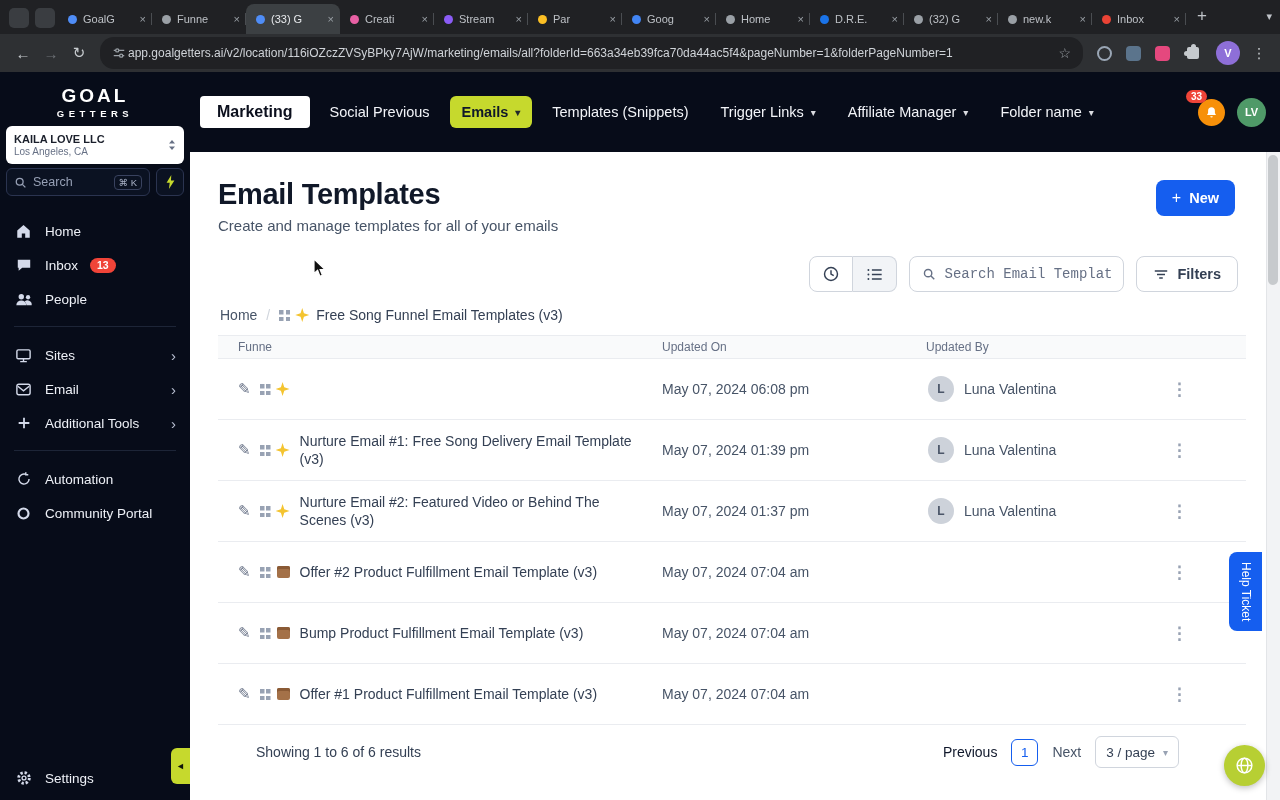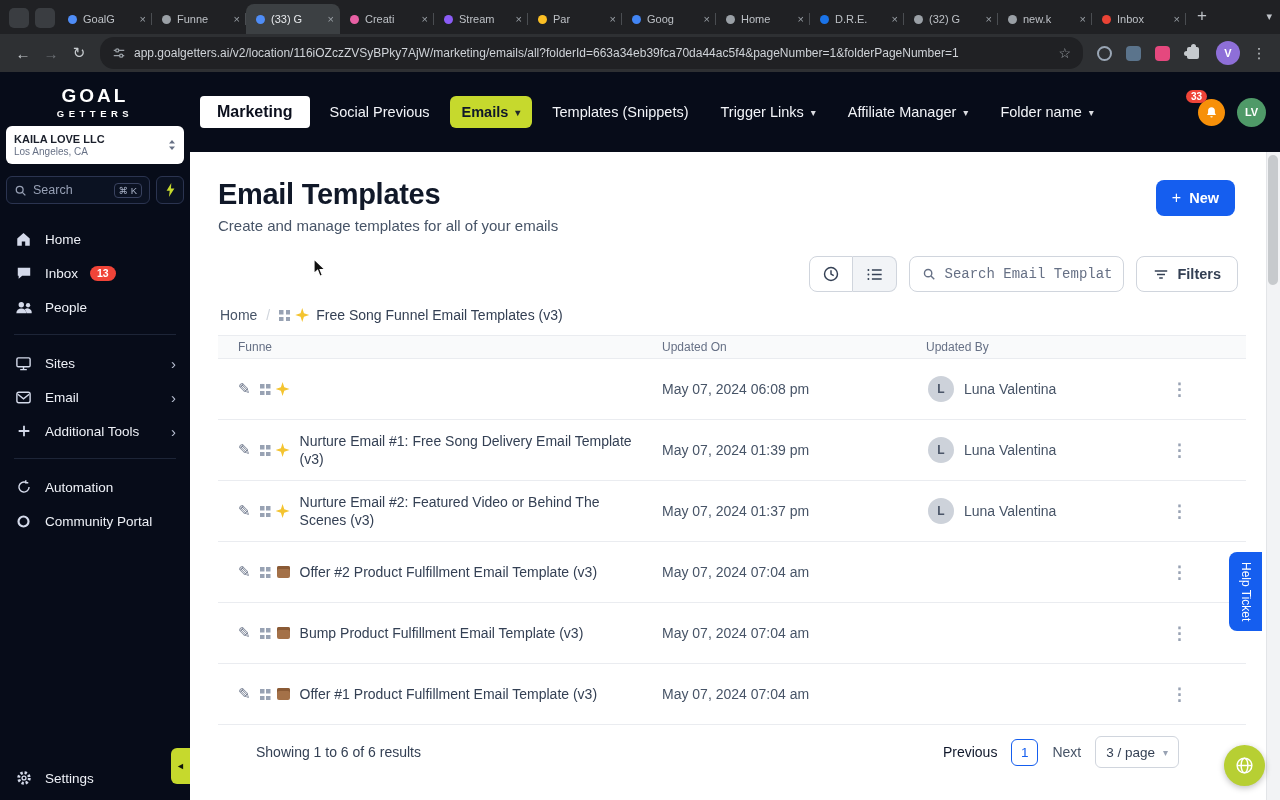--- a/index.html
+++ b/index.html
@@ -15,21 +15,21 @@
   .tab.active{background:#3c4043;color:#e8eaed}
   .fav{width:9px;height:9px;border-radius:50%;flex:0 0 auto;background:#9aa0a6}
   .tab-label{flex:1;overflow:hidden;white-space:nowrap}
   .tab-x{color:#9aa0a6;font-size:11px;flex:0 0 auto}
   .newtab{width:24px;height:24px;color:#c0c4c9;font-size:17px;display:flex;align-items:center;justify-content:center;margin:0 0 6px 4px}
   .tab-overflow{position:absolute;right:8px;top:10px;color:#c0c4c9;font-size:11px}
 
   .btoolbar{position:absolute;top:34px;left:0;right:0;height:38px;background:#2e3033;display:flex;align-items:center;gap:2px;padding:0 10px}
   .nav-ic{width:26px;height:26px;border-radius:50%;display:flex;align-items:center;justify-content:center;color:#c6cace;font-size:15px;flex:0 0 auto}
   .nav-ic.dim{color:#6e7277}
-  .omnibox{flex:1;height:32px;background:#202124;border-radius:14px;display:flex;align-items:center;gap:8px;padding:0 12px;margin:0 6px;min-width:0}
+  .omnibox{flex:1;height:32px;background:#202124;border-radius:14px;display:flex;align-items:center;gap:2px;padding:0 12px;margin:0 6px;min-width:0}
   .url{color:#cfd3d8;font-size:12px;white-space:nowrap;overflow:hidden;flex:1}
   .star{color:#9aa0a6;font-size:14px}
   .ext-circle{width:15px;height:15px;border-radius:50%;border:2.5px solid #9aa6b5;margin:0 6px}
   .ext-square{width:15px;height:15px;border-radius:4px;background:#5b748c;margin:0 6px}
   .ext-pink{width:15px;height:15px;border-radius:4px;background:#e5487e;margin:0 6px}
   .puzzle{position:relative;width:12px;height:12px;background:#c6cace;border-radius:2px;margin:0 9px}
   .puzzle::before{content:"";position:absolute;top:-3px;left:3.5px;width:5px;height:5px;border-radius:50%;background:#c6cace}
   .puzzle::after{content:"";position:absolute;left:-3px;top:3.5px;width:5px;height:5px;border-radius:50%;background:#c6cace}
   .bprofile{width:24px;height:24px;border-radius:50%;background:#8e6fd8;color:#fff;font-size:11px;font-weight:700;display:flex;align-items:center;justify-content:center;margin:0 6px}
   .kebab-b{color:#c6cace;font-size:14px;margin:0 4px}
@@ -41,21 +41,21 @@
   .content{position:absolute;top:80px;left:190px;right:0;bottom:0;background:#fff}
 
   
   .logo{padding-top:13px;text-align:center;color:#fff}
   .logo1{font-size:19px;font-weight:700;letter-spacing:3px}
   .logo2{font-size:9.5px;font-weight:700;letter-spacing:4.5px;margin-top:1px}
   .account{margin:7px 6px 0;background:#fff;border-radius:6px;height:38px;display:flex;align-items:center;padding:0 8px;gap:6px}
   .acc-name{font-size:11px;font-weight:700;color:#1a1f2b;white-space:nowrap}
   .acc-loc{font-size:10px;color:#667085;margin-top:1px}
   .acc-carets{margin-left:auto;display:flex}
-  .side-search-row{display:flex;gap:6px;margin:12px 6px 0}
+  .side-search-row{display:flex;gap:6px;margin:4px 6px 0}
   .side-search{flex:1;height:28px;border:1px solid #2b3450;border-radius:6px;display:flex;align-items:center;gap:6px;padding:0 7px;color:#97a0b5;font-size:12.5px;background:#0b1222}
   .kbd{margin-left:auto;border:1px solid #39425f;border-radius:4px;font-size:9.5px;padding:1px 4px;color:#aab3c8}
   .bolt-btn{width:28px;height:28px;border:1px solid #2b3450;border-radius:6px;display:flex;align-items:center;justify-content:center;background:#0b1222;flex:0 0 auto}
   .snav{margin-top:18px;display:flex;flex-direction:column}
   .snav-item{display:flex;align-items:center;gap:12px;height:34px;padding:0 14px;font-size:13.5px;color:#eef1f7}
   .sicon{width:19px;display:flex;justify-content:center;color:#d4daea;flex:0 0 auto}
   .badge{background:#f04438;color:#fff;font-size:10.5px;font-weight:700;border-radius:9px;padding:1.5px 7px}
   .chev{margin-left:auto;color:#b9c0d2;font-size:15px}
   .sdivider{height:1px;background:#1d2537;margin:10px 14px 11px}
   .settings-row{position:absolute;bottom:14px;left:0;right:0;display:flex;align-items:center;gap:12px;padding:0 14px;font-size:13.5px;color:#eef1f7}

